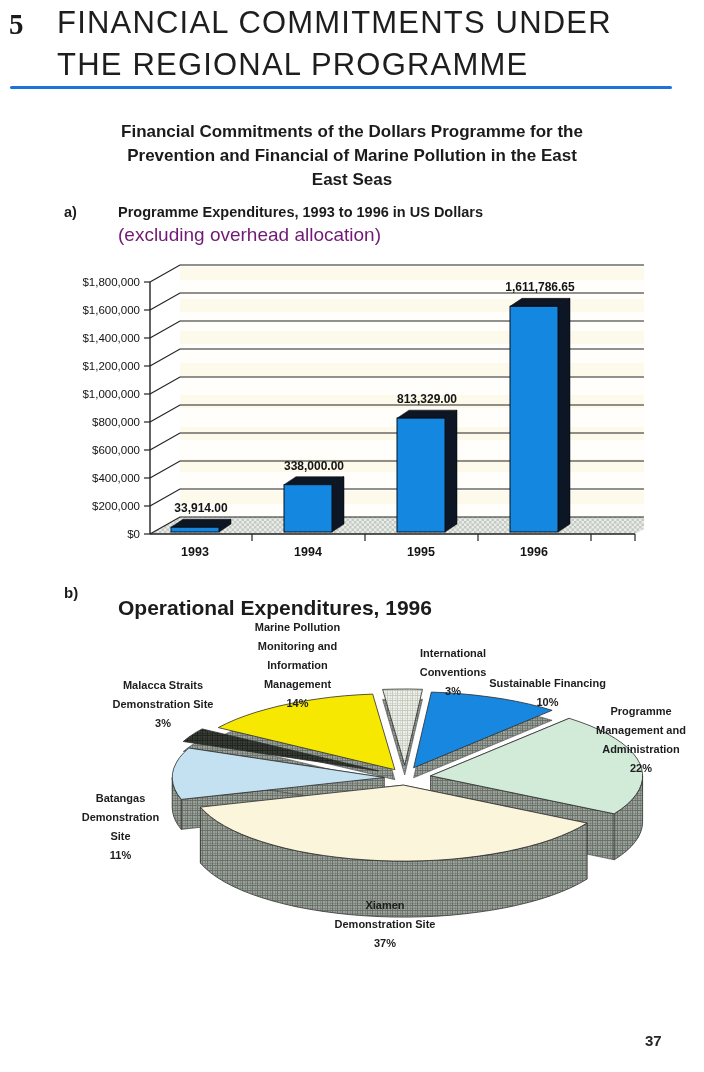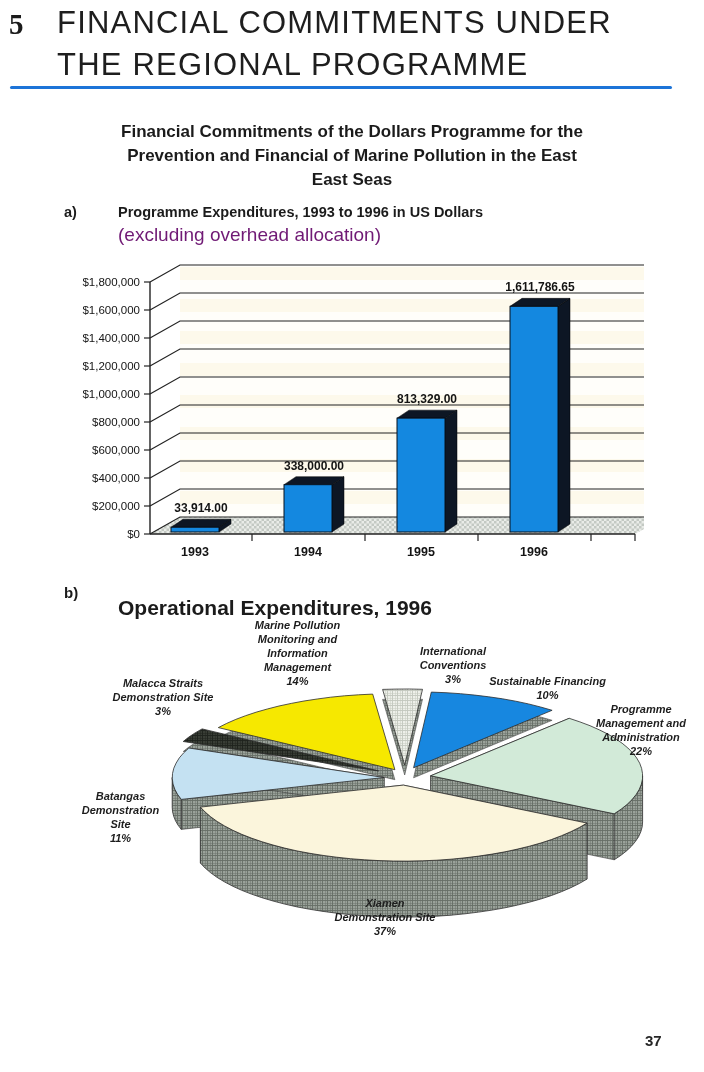--- a/index.html
+++ b/index.html
@@ -15,21 +15,21 @@
   .sec-heading{font-size:14.5px;font-weight:bold;}
   .sec-note{font-size:19px;color:#701a75;}
   #sec-a-marker{left:64px;top:204px;}
   #sec-a-heading{left:118px;top:204px;}
   #sec-a-note{left:118px;top:224px;}
   #sec-b-marker{left:64px;top:584px;font-size:15px;}
   #sec-b-heading{left:118px;top:584px;font-size:21px;margin-top:12px;}
   #bar-chart{left:64px;top:256px;}
   #pie-chart{left:0px;top:598px;}
   #pie-labels{left:0px;top:598px;width:704px;height:372px;pointer-events:none;}
-  .pie-label{position:absolute;text-align:center;font-size:11px;line-height:14px;font-weight:bold;color:#1d1d1d;font-style:italic;}
+  .pie-label{position:absolute;text-align:center;font-size:11px;line-height:19px;font-weight:bold;color:#1d1d1d;}
   .page-num{left:645px;top:1032px;font-size:15px;color:#262626;font-weight:bold;}
   svg text{font-family:"Liberation Sans",sans-serif;}
 </style>
 </head>
 <body>
 
 <div class="abs chapter-num">5</div>
 <div class="abs chapter-title">
   <div>FINANCIAL COMMITMENTS UNDER</div>
   <div>THE REGIONAL PROGRAMME</div>

